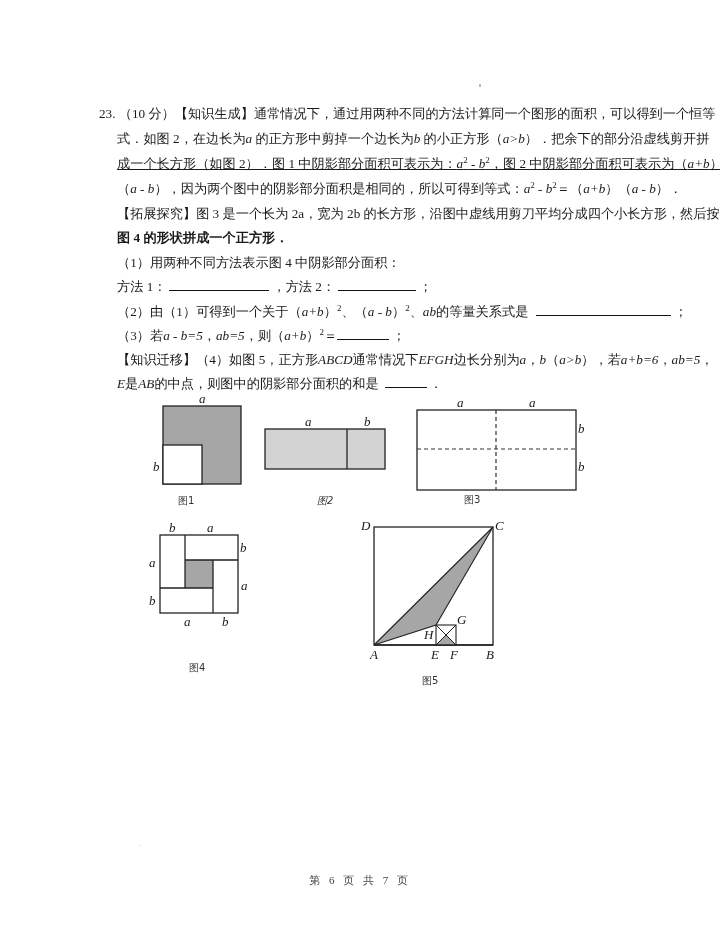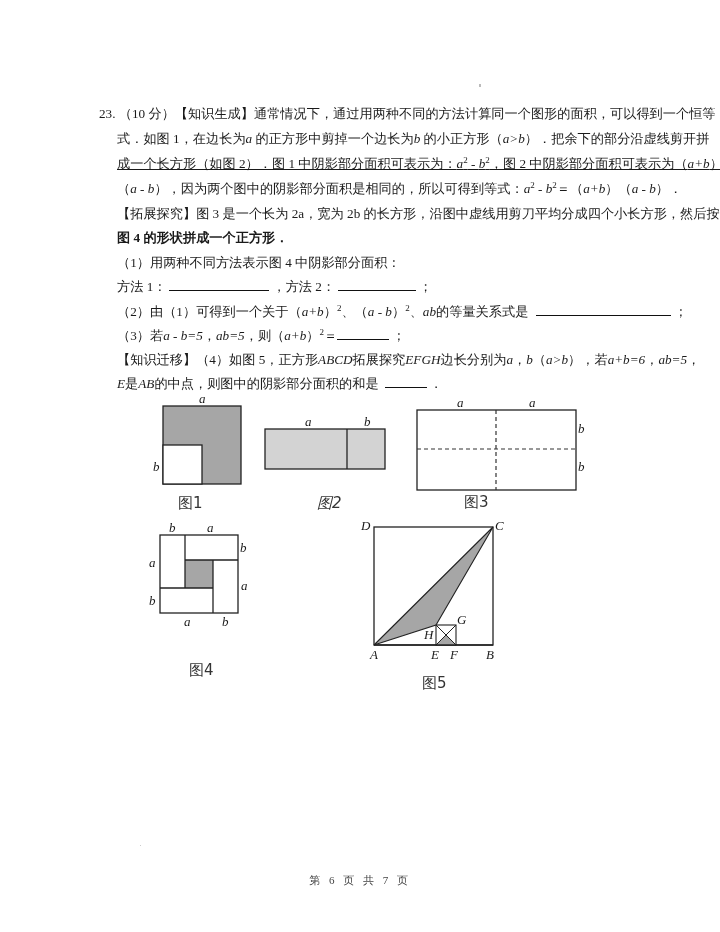--- a/index.html
+++ b/index.html
@@ -3,40 +3,40 @@
 <meta charset="utf-8">
 <style>
   html, body { margin:0; padding:0; background:#ffffff; }
   body { width:720px; height:932px; position:relative; overflow:hidden;
          font-family:"Liberation Serif","DejaVu Serif",serif; color:#1a1a1a; }
   .line { position:absolute; left:80px; font-size:13.2px; line-height:18px; white-space:nowrap;margin-left:37px; }
   .line.first { left:62px; }
   .i { font-style:italic; }
   sup { font-size:9px; vertical-align:5px; line-height:0; }
   .blank { display:inline-block; border-bottom:1px solid #111; height:12px; vertical-align:baseline; margin:0 3px; }
-  .fig-label { position:absolute; font-size:15px; font-family:"DejaVu Sans","Liberation Sans",sans-serif; color:#333; }
+  .fig-label { position:absolute; font-size:10px; font-family:"DejaVu Sans","Liberation Sans",sans-serif; color:#333; }
   .var { position:absolute; font-style:italic; font-size:13px; }
   svg { position:absolute; left:0; top:0; }
   .footer { position:absolute; top:873px; left:0; width:720px; text-align:center; font-size:11px; letter-spacing:3px; color:#444; }
   .dot { position:absolute; left:479px; top:84px; width:2px; height:3px; background:#bbb; }
   .dot2 { position:absolute; left:140px; top:845px; width:1px; height:1px; background:#ccc; }
 </style>
 </head>
 <body>
 
 <div class="dot"></div>
 <div class="dot2"></div>
 
 <div class="line first" style="top:105px;">
   <span>23.</span>
   <span>（10 分）</span><span>【知识生成】</span><span>通常情况下，通过用两种不同的方法计算同一个图形的面积，可以得到一个恒等</span>
 </div>
 
 <div class="line" style="top:130px;">
-  <span>式．如图 1，在边长为</span><span class="i">a</span>
+  <span>式．如图 2，在边长为</span><span class="i">a</span>
   <span>的正方形中剪掉一个边长为</span><span class="i">b</span>
   <span>的小正方形（</span><span class="i">a&gt;b</span><span>）．把余下的部分沿虚线剪开拼</span>
 </div>
 
 <div class="line" style="top:155px;text-decoration:underline;">
   <span>成一个长方形（如图 2）．图 1 中阴影部分面积可表示为：</span><span class="i">a</span><sup>2</sup><span> - </span><span class="i">b</span><sup>2</sup><span>，图 2 中阴影部分面积可表示为（</span><span class="i">a+b</span><span>）</span>
 </div>
 
 <div class="line" style="top:180px;">
   <span>（</span><span class="i">a - b</span><span>），因为两个图中的阴影部分面积是相同的，所以可得到等式：</span><span class="i">a</span><sup>2</sup><span> - </span><span class="i">b</span><sup>2</sup><span>＝（</span><span class="i">a+b</span><span>）（</span><span class="i">a - b</span><span>）．</span>
@@ -59,21 +59,21 @@
 
 <div class="line" style="top:303px;">
   <span>（2）由（1）可得到一个关于（</span><span class="i">a+b</span><span>）</span><sup>2</sup><span>、（</span><span class="i">a - b</span><span>）</span><sup>2</sup><span>、</span><span class="i">ab</span><span>的等量关系式是</span><span class="blank" style="width:135px;margin-left:8px;"></span><span>；</span>
 </div>
 
 <div class="line" style="top:327px;">
   <span>（3）若</span><span class="i">a - b=5</span><span>，</span><span class="i">ab=5</span><span>，则（</span><span class="i">a+b</span><span>）</span><sup>2</sup><span>＝</span><span class="blank" style="width:52px;margin-left:0;"></span><span>；</span>
 </div>
 
 <div class="line" style="top:351px;">
-  <span>【知识迁移】</span><span>（4）如图 5，正方形</span><span class="i">ABCD</span><span>拓展探究</span><span class="i">EFGH</span><span>边长分别为</span><span class="i">a</span>，<span class="i">b</span><span>（</span><span class="i">a&gt;b</span><span>），若</span><span class="i">a+b=6</span><span>，</span><span class="i">ab=5</span><span>，</span>
+  <span>【知识迁移】</span><span>（4）如图 5，正方形</span><span class="i">ABCD</span><span>通常情况下</span><span class="i">EFGH</span><span>边长分别为</span><span class="i">a</span>，<span class="i">b</span><span>（</span><span class="i">a&gt;b</span><span>），若</span><span class="i">a+b=6</span><span>，</span><span class="i">ab=5</span><span>，</span>
 </div>
 <div class="line" style="top:375px;">
   <span class="i">E</span><span>是</span><span class="i">AB</span><span>的中点，则图中的阴影部分面积的和是</span><span class="blank" style="width:42px;margin-left:6px;"></span><span>．</span>
 </div>
 
 <svg width="720" height="932">
 
   <g>
     <rect x="163" y="406" width="78" height="78" fill="#a6a6a6" stroke="#222" stroke-width="1.3"></rect>
     <rect x="163" y="445" width="39" height="39" fill="#ffffff" stroke="#222" stroke-width="1.3"></rect>

